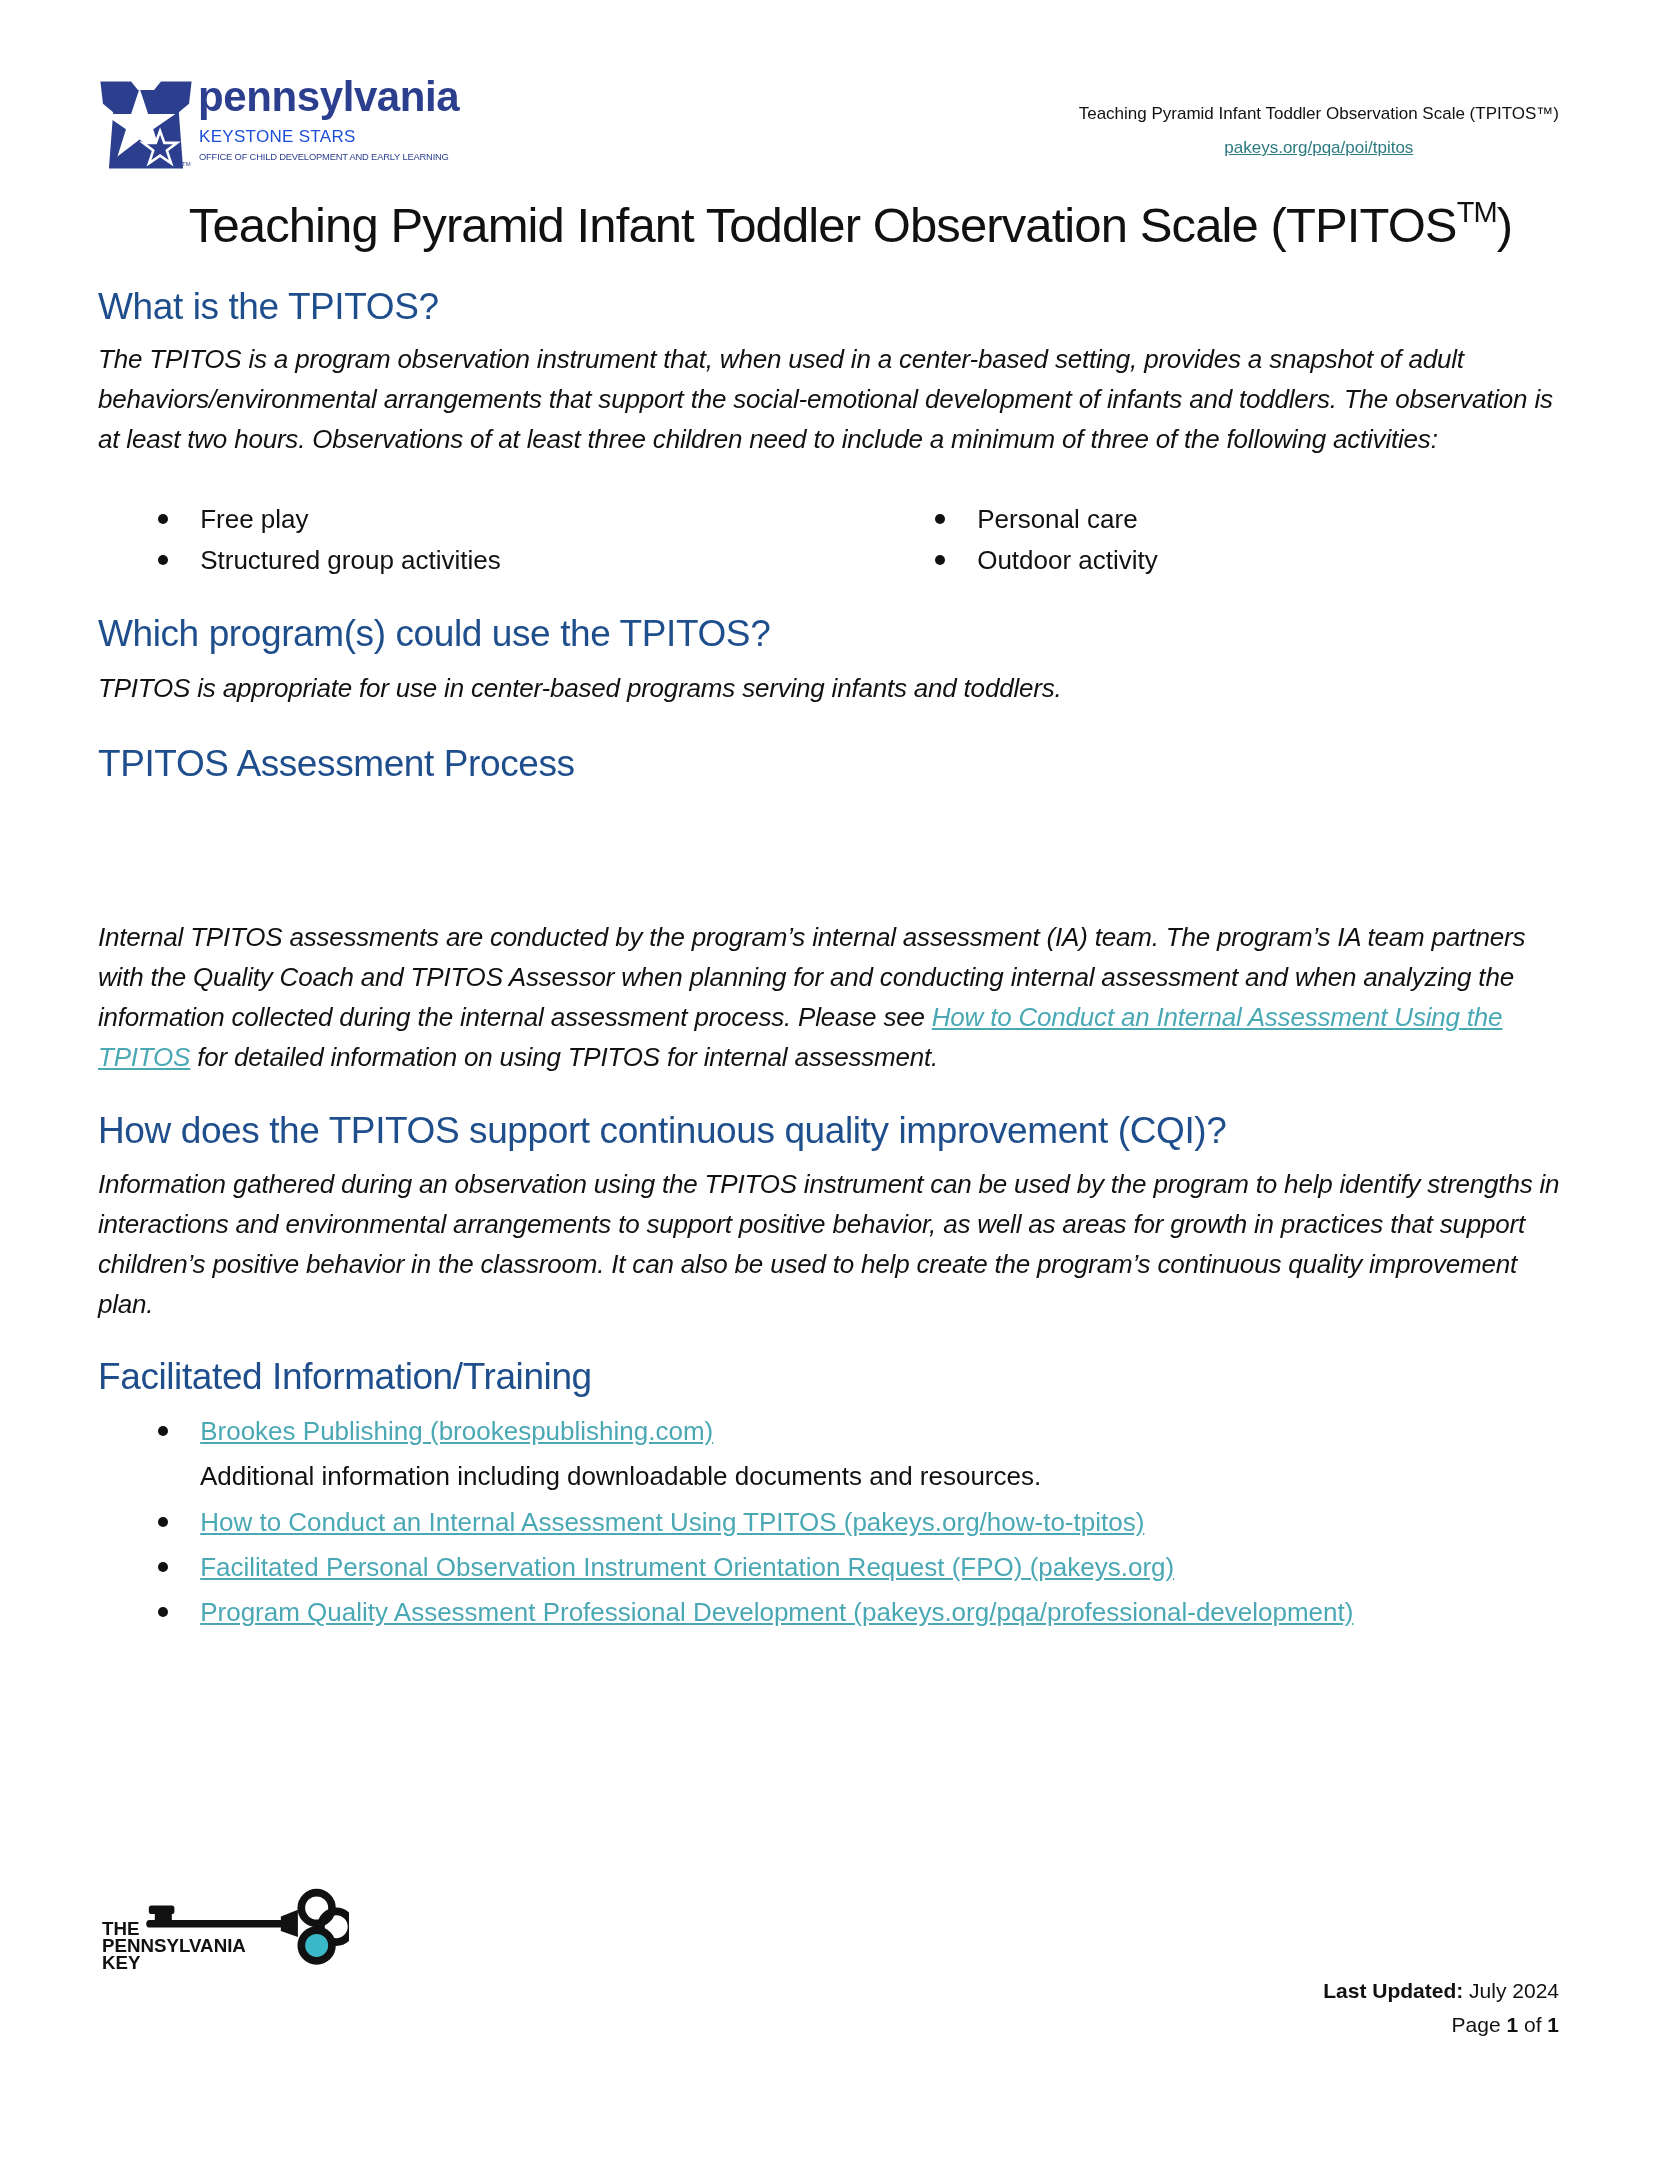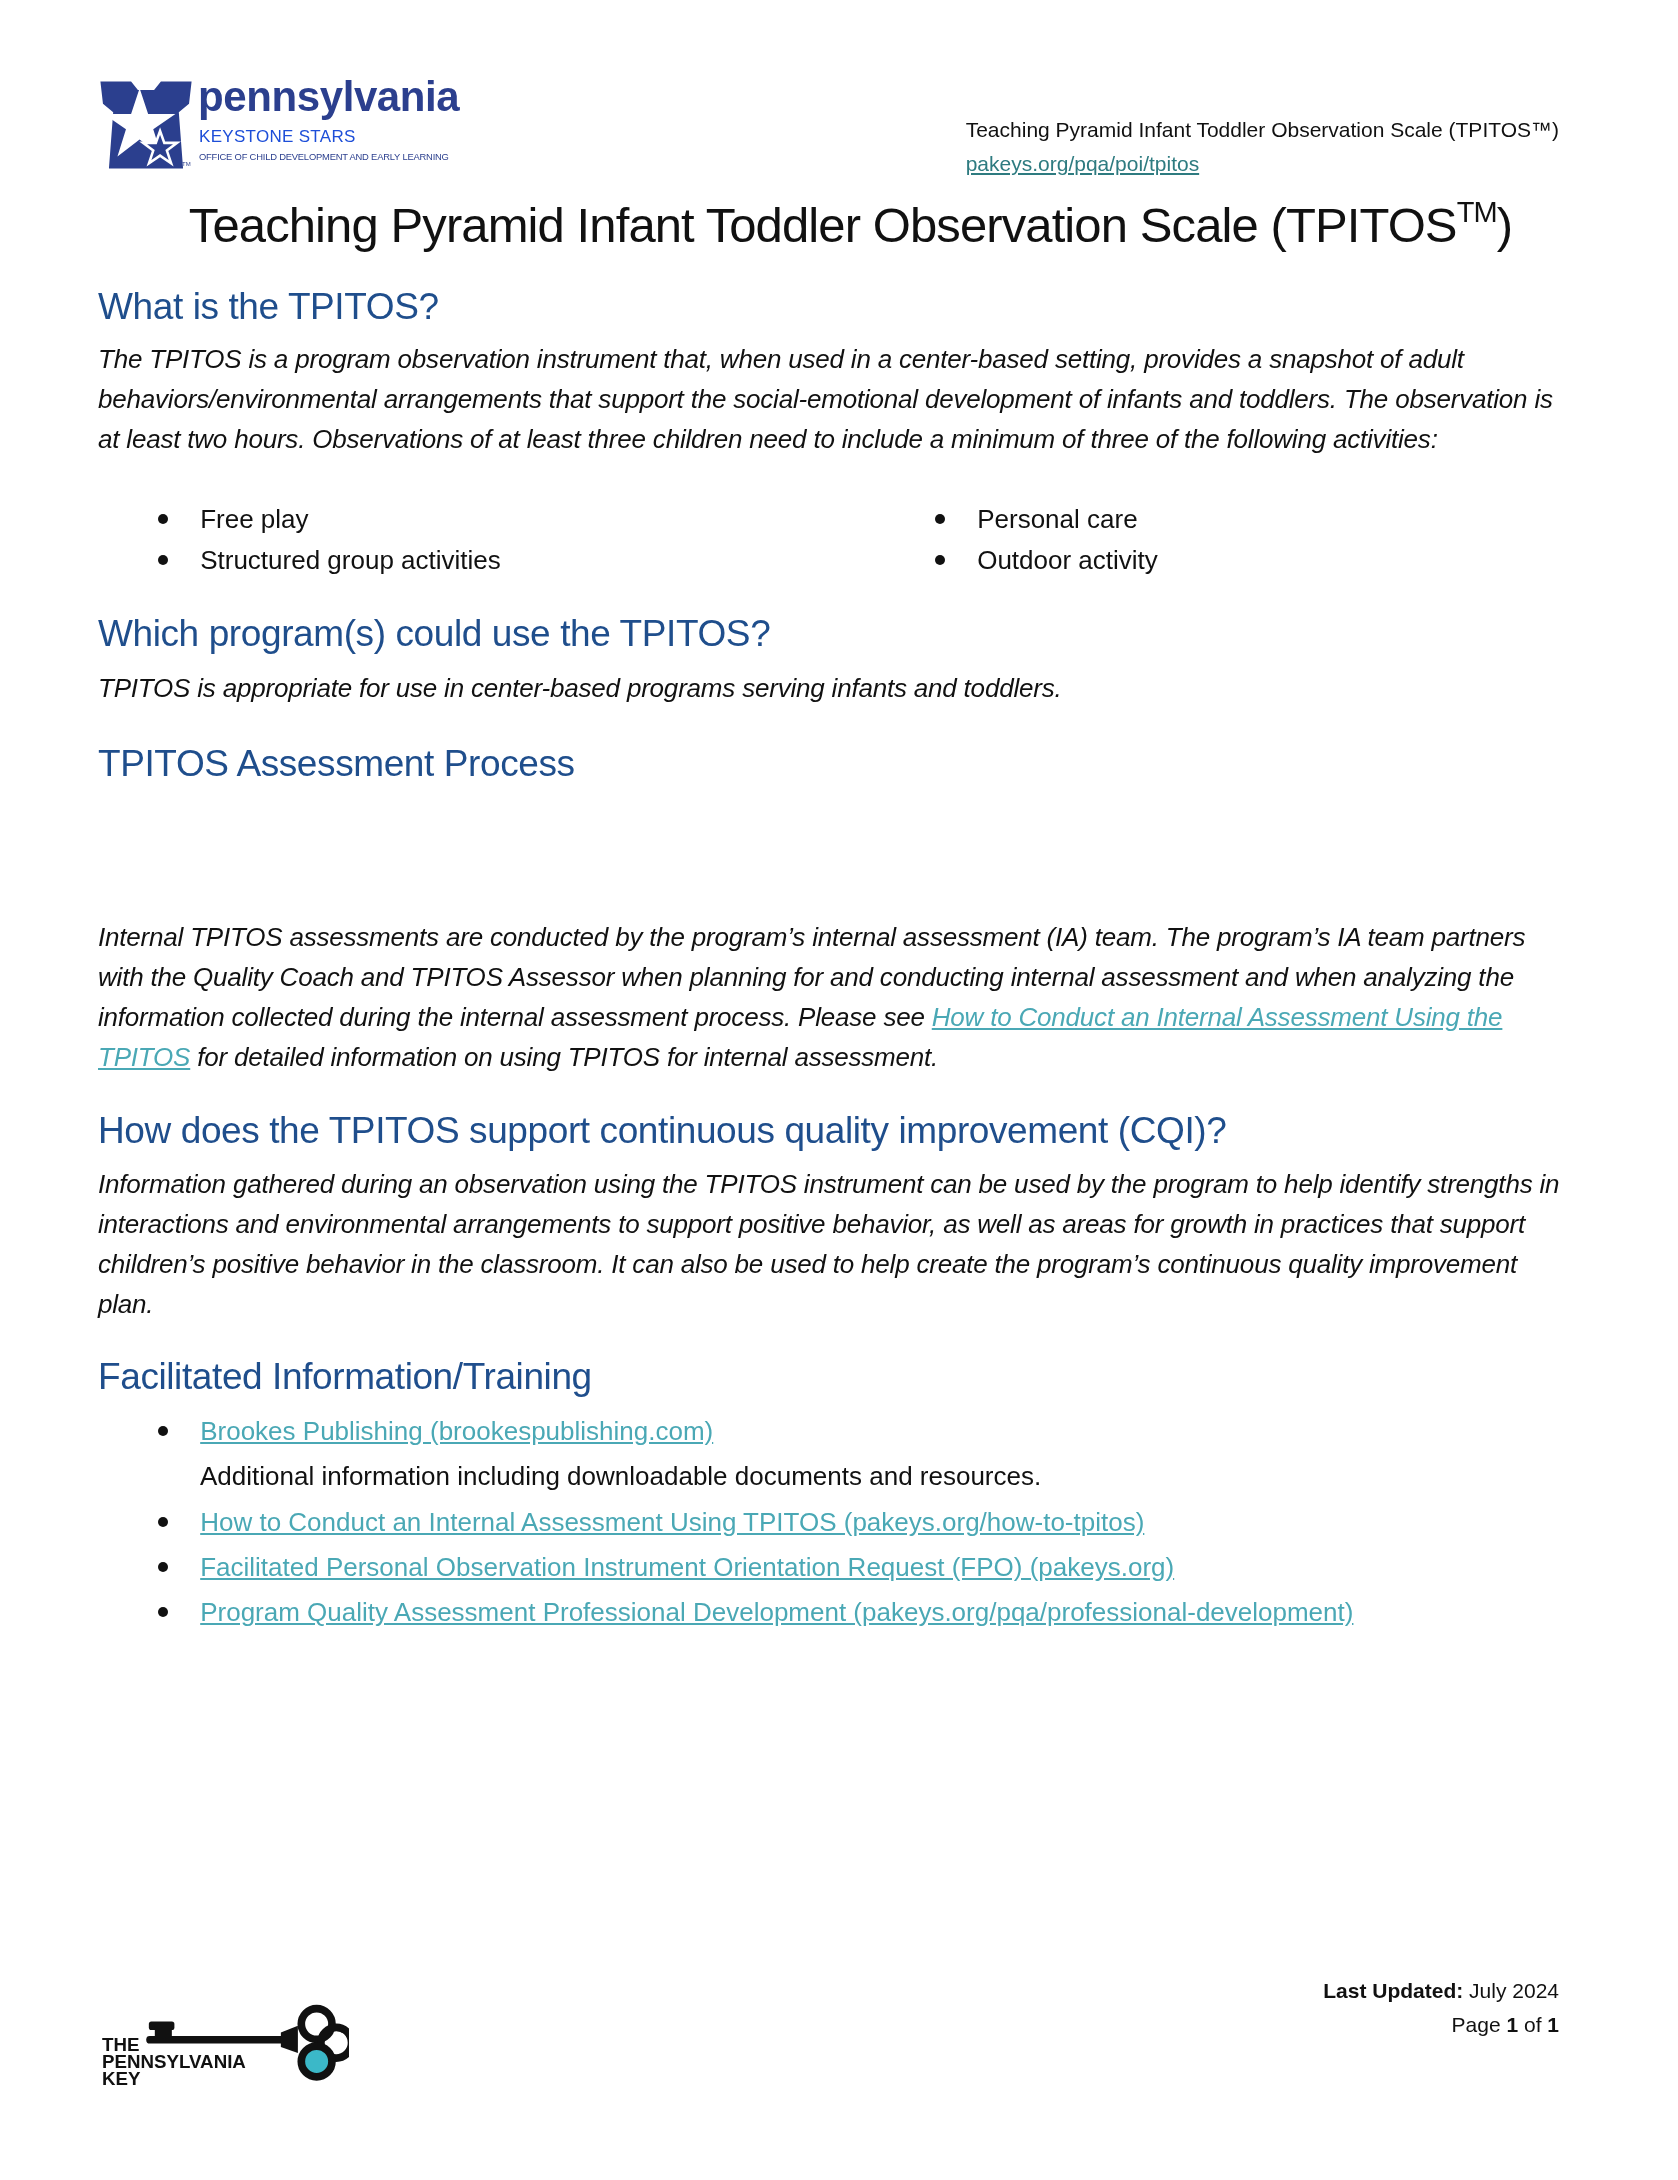--- a/index.html
+++ b/index.html
@@ -11,35 +11,35 @@
   .page { position: absolute; left: 0; top: 0; width: 1679px; height: 2181px; }
 
   
   .logo-top { position: absolute; left: 97px; top: 78px; width: 366px; height: 94px; }
   .logo-top svg { display: block; }
   .logo-word { position: absolute; left: 101px; top: -5.1px; font-size: 42px; font-weight: bold; color: #2b3f8e; letter-spacing: -0.4px; }
   .logo-sub1 { position: absolute; left: 102px; top: 49px; font-size: 17px; color: #1d4ed8; letter-spacing: 0.3px; }
   .logo-sub2 { position: absolute; left: 102px; top: 73px; font-size: 9.4px; color: #2b3f8e; letter-spacing: -0.2px; white-space: nowrap; }
   .logo-tm { position: absolute; left: 85px; top: 83px; font-size: 6px; color: #2b3f8e; }
 
-  .header-right { position: absolute; right: 120px; top: 113px; text-align: left; font-size: 21px; line-height: 34px; }
+  .header-right { position: absolute; right: 120px; top: 97px; text-align: center; font-size: 17px; line-height: 34px; }
   .header-right .hdr-title { color: #111; }
   .header-right a { color: #2e7b80; text-decoration: underline; }
 
   .doc-title { position: absolute; left: 0; width: 1679px; top: 186px; text-align: center; font-size: 49px; color: #111; letter-spacing: -0.9px; font-weight: normal; margin: 11px; }
   .doc-title sup { font-size: 29px; vertical-align: 20.4px; line-height: 0; }
 
   h2.sec { position: absolute; left: 98px; margin: 0; font-weight: normal; font-size: 37px; color: #1f4e8c; letter-spacing: -0.4px; }
   p.body { position: absolute; left: 98px; width: 1478px; margin: 0; font-size: 26px; line-height: 40px; color: #111; letter-spacing: -0.2px; font-style: italic; }
   a.lnk { color: #4aa8b5; text-decoration: underline; }
 
   .bullet-row { position: absolute; font-size: 26px; line-height: 40px; color: #111; display: flex; align-items: center; }
   .bullet-dot { width: 10.2px; height: 10.2px; border-radius: 50%; background: #111; margin-right: 32px; margin-left: 0; }
 
-  .footer-logo { position: absolute; left: 102px; top: 2000px; width: 247px; height: 94px; text-decoration: underline; }
+  .footer-logo { position: absolute; left: 102px; top: 1884px; width: 247px; height: 94px; text-decoration: underline; }
   .footer-meta { position: absolute; right: 120px; top: 1974px; text-align: right; font-size: 21px; line-height: 34px; color: #111; }
   .footer-meta b { font-weight: bold; }
 </style>
 </head>
 <body>
 
 <div class="page">
 
   <div class="logo-top">
     <svg width="98" height="94" viewBox="0 0 115 110">

